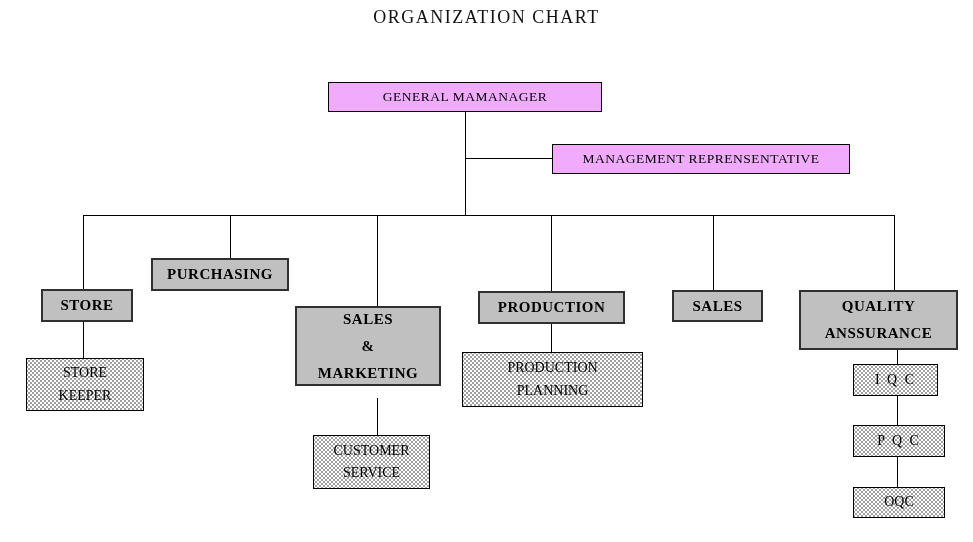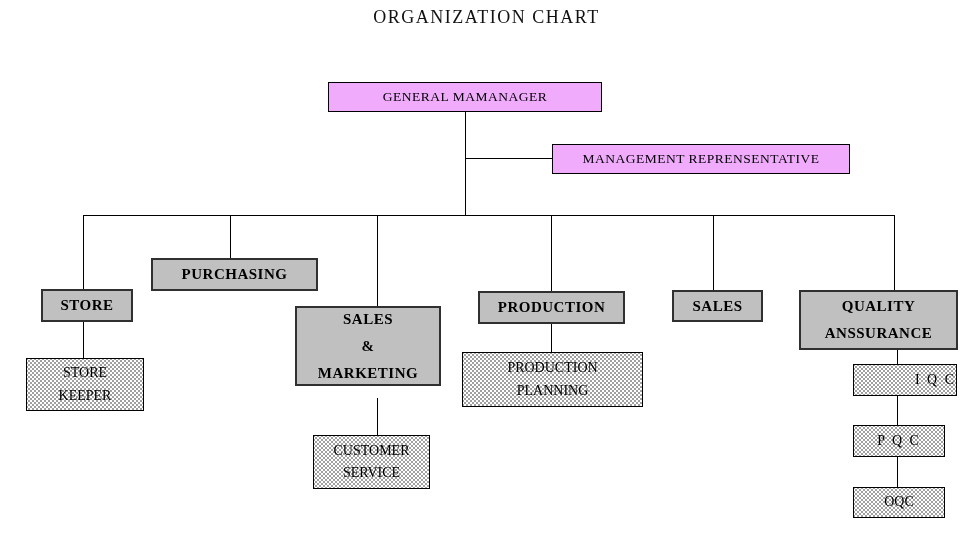--- a/index.html
+++ b/index.html
@@ -99,21 +99,21 @@
   </div>
 
   <div class="box white" style="left:552px; top:144px; width:298px; height:30px;">
     <span class="label">MANAGEMENT REPRENSENTATIVE</span>
   </div>
 
   <div class="box gray" style="left:41px; top:289px; width:92px; height:33px;">
     <span class="label">STORE</span>
   </div>
 
-  <div class="box gray" style="left:151px; top:258px; width:167px; height:33px;">
+  <div class="box gray" style="left:151px; top:258px; width:138px; height:33px;">
     <span class="label">PURCHASING</span>
   </div>
 
   <div class="box gray" style="left:295px; top:306px; width:146px; height:80px;">
     <span class="label">SALES
 &amp;
 MARKETING</span>
   </div>
 
   <div class="box gray" style="left:478px; top:291px; width:147px; height:33px;">
@@ -137,21 +137,21 @@
   <div class="box dotted" style="left:313px; top:435px; width:117px; height:54px;">
     <span class="label">CUSTOMER
 SERVICE</span>
   </div>
 
   <div class="box dotted" style="left:462px; top:352px; width:181px; height:55px;">
     <span class="label">PRODUCTION
 PLANNING</span>
   </div>
 
-  <div class="box dotted" style="left:853px; top:364px; width:104px; height:32px; letter-spacing:2px;text-align:right;">
+  <div class="box dotted" style="left:853px; top:364px; width:85px; height:32px; letter-spacing:2px;">
     <span class="label">I Q C</span>
   </div>
 
   <div class="box dotted" style="left:853px; top:487px; width:92px; height:31px;">
     <span class="label">OQC</span>
   </div>
 
   <div class="box dotted" style="left:853px; top:425px; width:92px; height:32px; letter-spacing:2px;">
     <span class="label">P Q C</span>
   </div>

